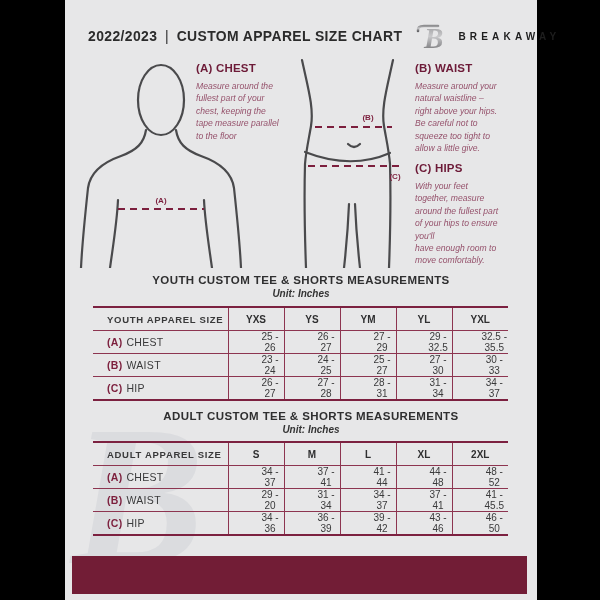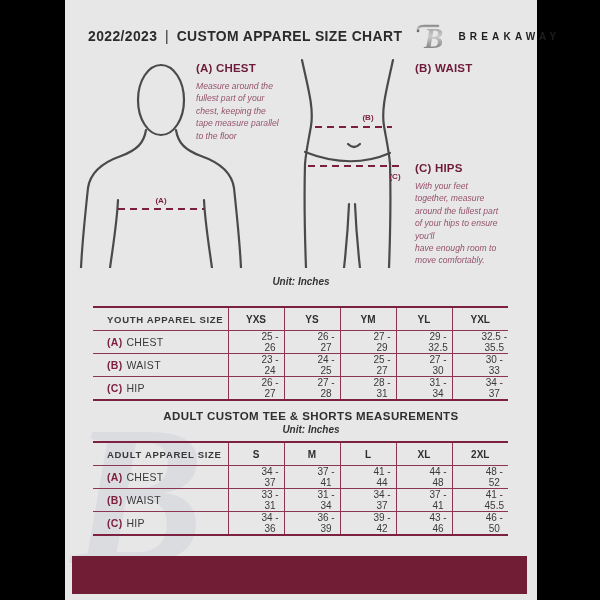--- a/index.html
+++ b/index.html
@@ -107,36 +107,43 @@
       <path class="outline" d="M64,148 C63,172 61,194 59,212"></path>
       <path class="outline" d="M70,148 C71,172 73,194 75,212"></path>
       <line class="dash" x1="30" y1="71" x2="107" y2="71"></line>
       <text class="dash-label" x="83" y="64" text-anchor="middle">(B)</text>
       <line class="dash" x1="23" y1="110" x2="115" y2="110"></line>
       <text class="dash-label" x="110" y="123" text-anchor="middle">(C)</text>
     </svg>
 
     <div class="measure-block" style="left:350px;top:62px;width:114px;">
       <div class="measure-heading">(B) WAIST</div>
+      <div class="measure-body">Measure around your
+natural waistline –
+right above your hips.
+Be careful not to
+squeeze too tight to
+allow a little give.</div>
     </div>
 
     <div class="measure-block" style="left:350px;top:162px;width:118px;">
       <div class="measure-heading">(C) HIPS</div>
       <div class="measure-body">With your feet
 together, measure
 around the fullest part
 of your hips to ensure
 you'll
 have enough room to
 move comfortably.</div>
     </div>
 
     <div class="watermark">B</div>
 
     <div class="section-head" style="top:274px;">
+      <div class="section-title">YOUTH CUSTOM TEE &amp; SHORTS MEASUREMENTS</div>
       <div class="section-unit">Unit: Inches</div>
     </div>
 
     <table class="size-table" style="top:306px;">
       <colgroup>
         <col style="width:135px">
           <col style="width:56px">
           <col style="width:56px">
         <col style="width:56px">
           <col style="width:56px">
@@ -208,21 +215,21 @@
         <tr>
           <td class="lbl"><span class="pfx">(A)</span><span>CHEST</span></td>
           <td>34 - 37</td>
           <td>37 - 41</td>
           <td>41 - 44</td>
           <td>44 - 48</td>
           <td>48 - 52</td>
         </tr>
         <tr>
           <td class="lbl"><span class="pfx">(B)</span><span>WAIST</span></td>
-          <td>33 - 31</td>
+          <td>29 - 20</td>
           <td>31 - 34</td>
           <td>34 - 37</td>
           <td>37 - 41</td>
           <td>41 - 45.5</td>
         </tr>
         <tr>
           <td class="lbl"><span class="pfx">(C)</span><span>HIP</span></td>
           <td>34 - 36</td>
           <td>36 - 39</td>
           <td>39 - 42</td>

